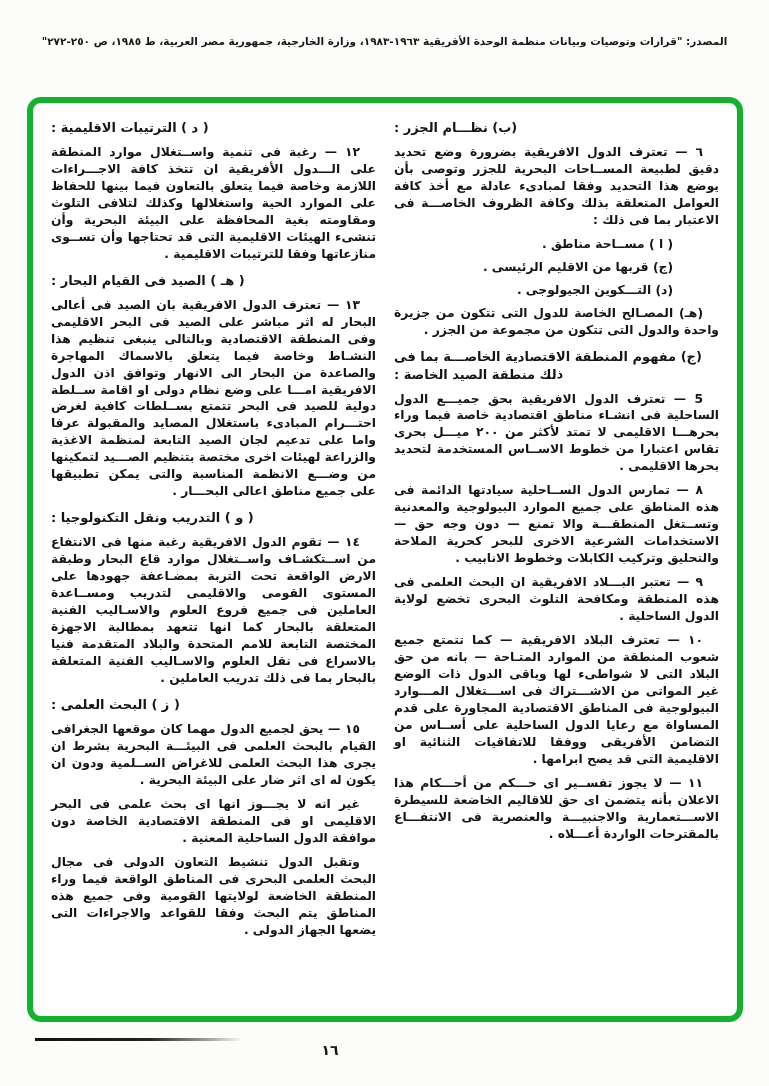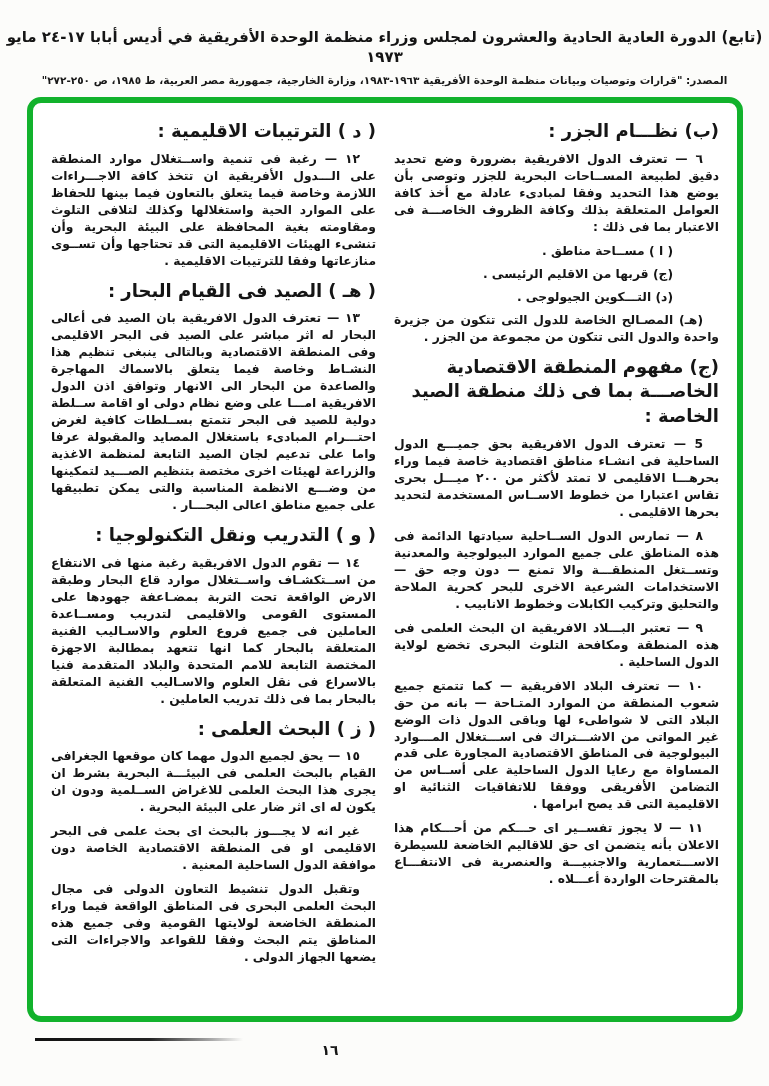--- a/index.html
+++ b/index.html
@@ -22,40 +22,39 @@
     border:6px solid #12b22c;
     border-radius:14px;
     background:#fff;
     direction:rtl;
     display:flex;
     gap:18px;
     padding:14px 18px 8px 18px;
   }
   .col{flex:1 1 0;font-weight:bold;font-size:12.3px;line-height:1.38;direction:rtl;}
   .block{margin:0 0 7px 0;}
-  .heading{font-size:18px;margin:9px 0 7px 0;text-align:right;}
+  .heading{font-size:13px;margin:9px 0 7px 0;text-align:left;}
   .para{text-align:justify;text-align-last:right;text-indent:16px;}
   .item{padding-right:46px;margin:2px 0 6px 0;text-align:right;}
   .col-right .heading:first-child, .col-left .heading:first-child{margin-top:2px;}
   
   .footer-rule{
     position:absolute;left:35px;top:1038px;
     width:208px;height:3px;
     background:linear-gradient(to right,#111 0%,#222 55%,#aaa 85%,transparent 100%);
   }
   .page-number{
     position:absolute;left:0;top:1042px;width:660px;
     text-align:center;font-size:14px;font-weight:bold;direction:rtl;
   }
 </style>
 </head>
 <body>
 
 <div class="page-header">
-  <div class="hdr1">(تابع) الدورة العادية الحادية والعشرون لمجلس وزراء منظمة الوحدة الأفريقية في أديس أبابا ١٧-٢٤ مايو ١٩٧٣</div>
   <div class="hdr2">المصدر: "قرارات وتوصيات وبيانات منظمة الوحدة الأفريقية ١٩٦٣-١٩٨٣، وزارة الخارجية، جمهورية مصر العربية، ط ١٩٨٥، ص ٢٥٠-٢٧٢"</div>
 </div>
 
 <div class="frame" style="border-color: rgb(18, 178, 44);">
   <div class="col col-right" id="col-right">
       <div class="block heading">(ب) نظـــام الجزر :</div>
       <div class="block para">٦ — تعترف الدول الافريقية بضرورة وضع تحديد دقيق لطبيعة المســاحات البحرية للجزر وتوصى بأن يوضع هذا التحديد وفقا لمبادىء عادلة مع أخذ كافة العوامل المتعلقة بذلك وكافة الظروف الخاصـــة فى الاعتبار بما فى ذلك :</div>
       <div class="block item">( ا ) مســاحة مناطق .</div>
       <div class="block item">(ج) قربها من الاقليم الرئيسى .</div>
       <div class="block item">(د) التـــكوين الجيولوجى .</div>
@@ -69,19 +68,19 @@
     </div>
   <div class="col col-left" id="col-left">
       <div class="block heading">( د ) الترتيبات الاقليمية :</div>
       <div class="block para">١٢ — رغبة فى تنمية واســتغلال موارد المنطقة على الـــدول الأفريقية ان تتخذ كافة الاجـــراءات اللازمة وخاصة فيما يتعلق بالتعاون فيما بينها للحفاظ على الموارد الحية واستغلالها وكذلك لتلافى التلوث ومقاومته بغية المحافظة على البيئة البحرية وأن تنشىء الهيئات الاقليمية التى قد تحتاجها وأن تســوى منازعاتها وفقا للترتيبات الاقليمية .</div>
       <div class="block heading">( هـ ) الصيد فى القيام البحار :</div>
       <div class="block para">١٣ — تعترف الدول الافريقية بان الصيد فى أعالى البحار له اثر مباشر على الصيد فى البحر الاقليمى وفى المنطقة الاقتصادية وبالتالى ينبغى تنظيم هذا النشـاط وخاصة فيما يتعلق بالاسماك المهاجرة والصاعدة من البحار الى الانهار وتوافق اذن الدول الافريقية امـــا على وضع نظام دولى او اقامة ســلطة دولية للصيد فى البحر تتمتع بســلطات كافية لغرض احتـــرام المبادىء باستغلال المصايد والمقبولة عرفا واما على تدعيم لجان الصيد التابعة لمنظمة الاغذية والزراعة لهيئات اخرى مختصة بتنظيم الصـــيد لتمكينها من وضـــع الانظمة المناسبة والتى يمكن تطبيقها على جميع مناطق اعالى البحـــار .</div>
       <div class="block heading">( و ) التدريب ونقل التكنولوجيا :</div>
       <div class="block para">١٤ — تقوم الدول الافريقية رغبة منها فى الانتفاع من اســتكشـاف واســتغلال موارد قاع البحار وطبقة الارض الواقعة تحت التربة بمضـاعفة جهودها على المستوى القومى والاقليمى لتدريب ومســاعدة العاملين فى جميع فروع العلوم والاسـاليب الفنية المتعلقة بالبحار كما انها تتعهد بمطالبة الاجهزة المختصة التابعة للامم المتحدة والبلاد المتقدمة فنيا بالاسراع فى نقل العلوم والاسـاليب الفنية المتعلقة بالبحار بما فى ذلك تدريب العاملين .</div>
       <div class="block heading">( ز ) البحث العلمى :</div>
       <div class="block para">١٥ — يحق لجميع الدول مهما كان موقعها الجغرافى القيام بالبحث العلمى فى البيئـــة البحرية بشرط ان يجرى هذا البحث العلمى للاغراض الســلمية ودون ان يكون له اى اثر ضار على البيئة البحرية .</div>
-      <div class="block para">غير انه لا يجـــوز بالبحث اى بحث علمى فى البحر الاقليمى او فى المنطقة الاقتصادية الخاصة دون موافقة الدول الساحلية المعنية .</div>
+      <div class="block para">غير انه لا يجـــوز انها اى بحث علمى فى البحر الاقليمى او فى المنطقة الاقتصادية الخاصة دون موافقة الدول الساحلية المعنية .</div>
       <div class="block para">وتقبل الدول تنشيط التعاون الدولى فى مجال البحث العلمى البحرى فى المناطق الواقعة فيما وراء المنطقة الخاضعة لولايتها القومية وفى جميع هذه المناطق يتم البحث وفقا للقواعد والاجراءات التى يضعها الجهاز الدولى .</div>
     </div>
 </div>
 
 <div class="footer-rule"></div>
 <div class="page-number">١٦</div>
 
 </body></html>

